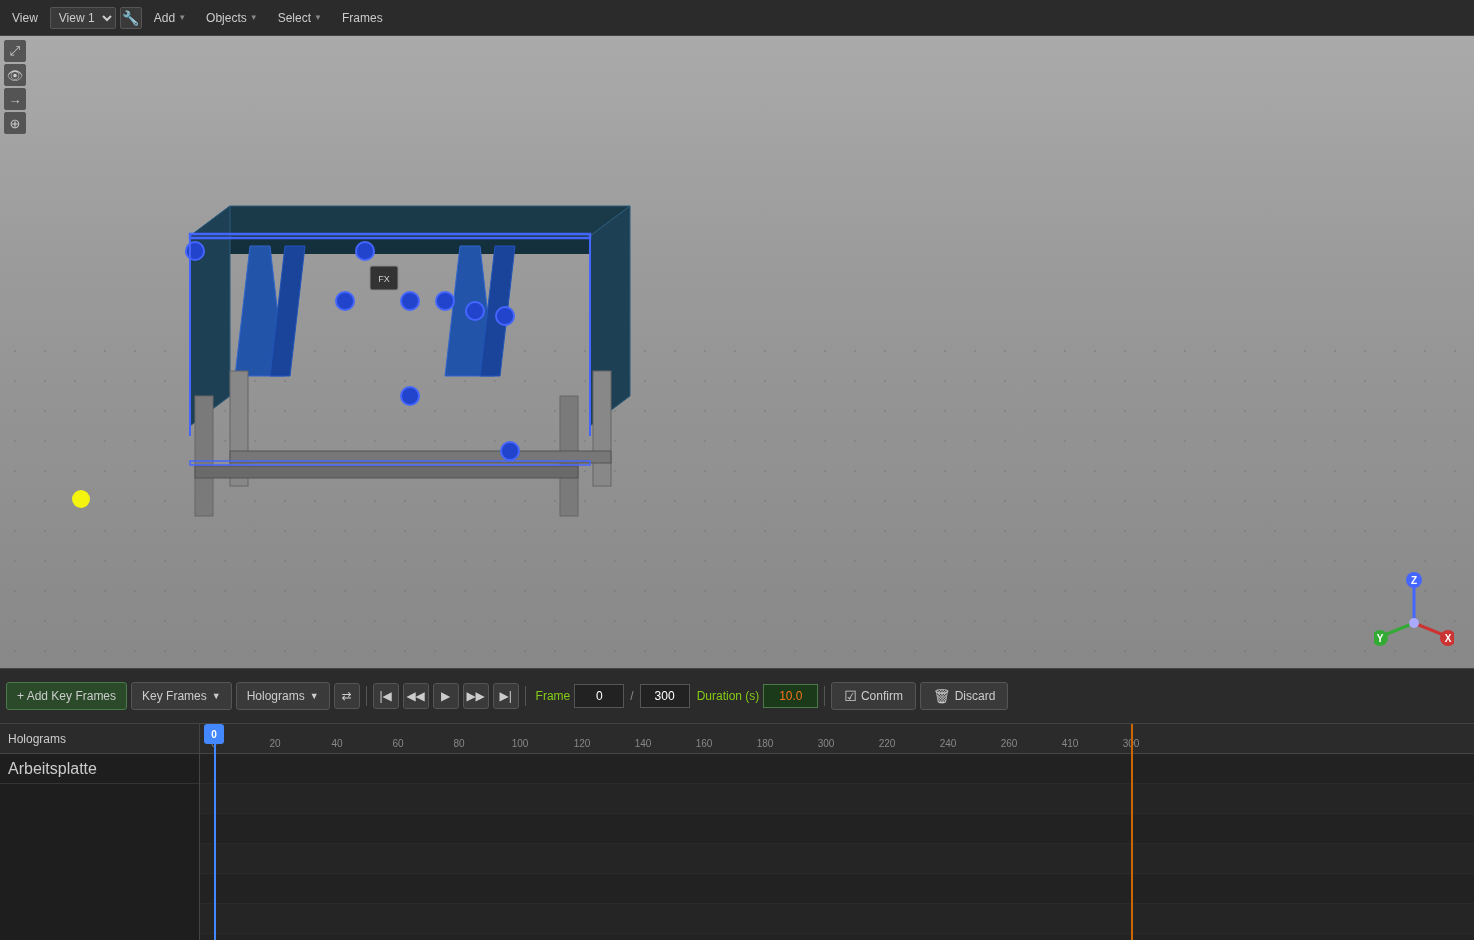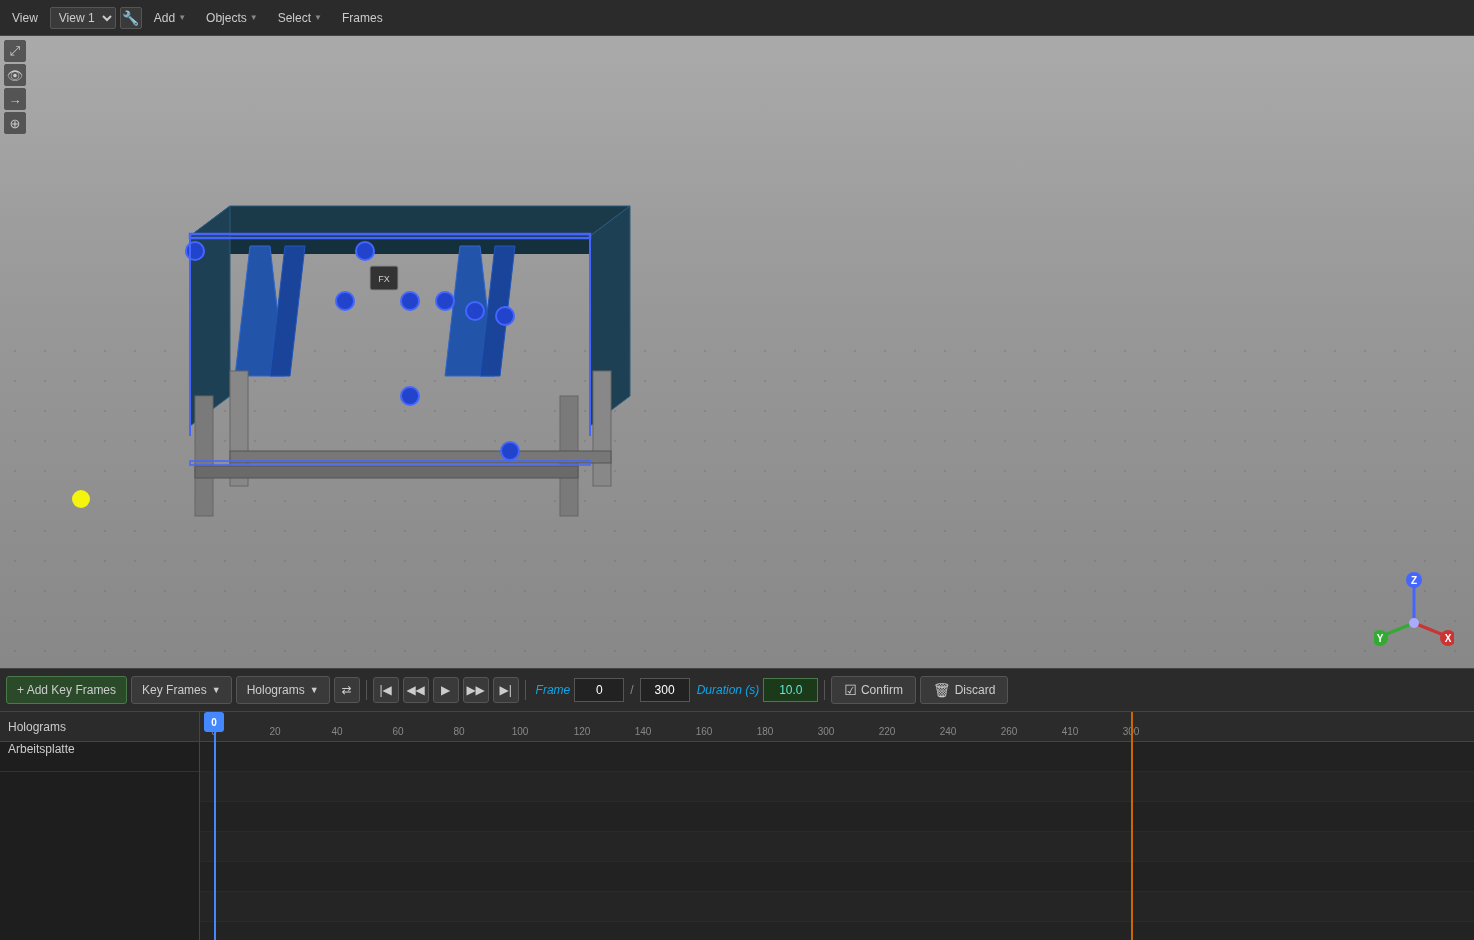--- a/index.html
+++ b/index.html
@@ -111,21 +111,21 @@
       background: #ffff00;
       border-radius: 50%;
       opacity: 0.9;
     }
 
     
     #timeline-bar {
       display: flex;
       align-items: center;
       background: #2b2b2b;
-      height: 44px;
+      height: 56px;
       border-top: 1px solid #444;
       border-bottom: 1px solid #444;
       padding: 0 6px;
       gap: 4px;
     }
 
     .tl-btn {
       display: flex;
       align-items: center;
       gap: 3px;
@@ -149,39 +149,39 @@
       background: #3a3a3a;
       border: 1px solid #555;
       border-radius: 3px;
       cursor: pointer;
       color: #ccc;
       font-size: 12px;
     }
 
     .tl-separator { width: 1px; height: 20px; background: #555; margin: 0 2px; }
 
-    .frame-label { color: #0ea5e9; font-size: 12px; margin-left: 4px; font-style: italic; }
+    .frame-label { color: #84cc16; font-size: 12px; margin-left: 4px; }
 
     .frame-input {
       width: 50px;
       height: 24px;
       background: #222;
       border: 1px solid #555;
       color: #fff;
       font-size: 12px;
       text-align: center;
       padding: 0 2px;
     }
 
     .duration-input {
       width: 55px;
       height: 24px;
       background: #1a3a1a;
       border: 1px solid #4a7a4a;
-      color: #5eead4;
+      color: #f97316;
       font-size: 12px;
       text-align: center;
       padding: 0 2px;
     }
 
     .tl-slash { color: #888; margin: 0 2px; }
 
     
     .confirm-btn {
       display: flex;
@@ -219,23 +219,24 @@
       padding: 0 8px;
       background: #2b2b2b;
       border-bottom: 1px solid #444;
       font-size: 12px;
       color: #ccc;
     }
 
     .holo-item {
       height: 30px;
       display: flex;
+      align-items: center;
       padding: 0 8px;
       border-bottom: 1px solid #333;
-      font-size: 12px;
+      font-size: 16px;
       color: #ccc;
       cursor: pointer;
     }
 
     
     #timeline-tracks {
       flex: 1;
       overflow-x: hidden;
       position: relative;
     }

